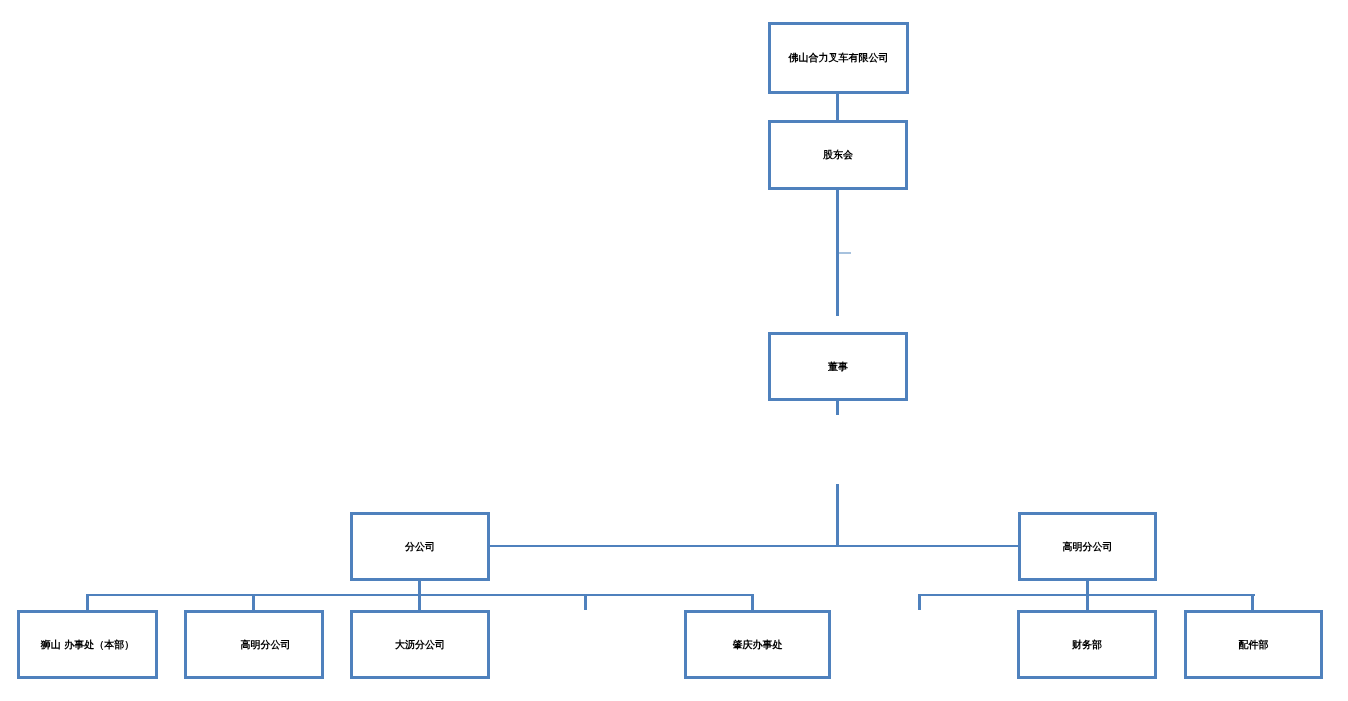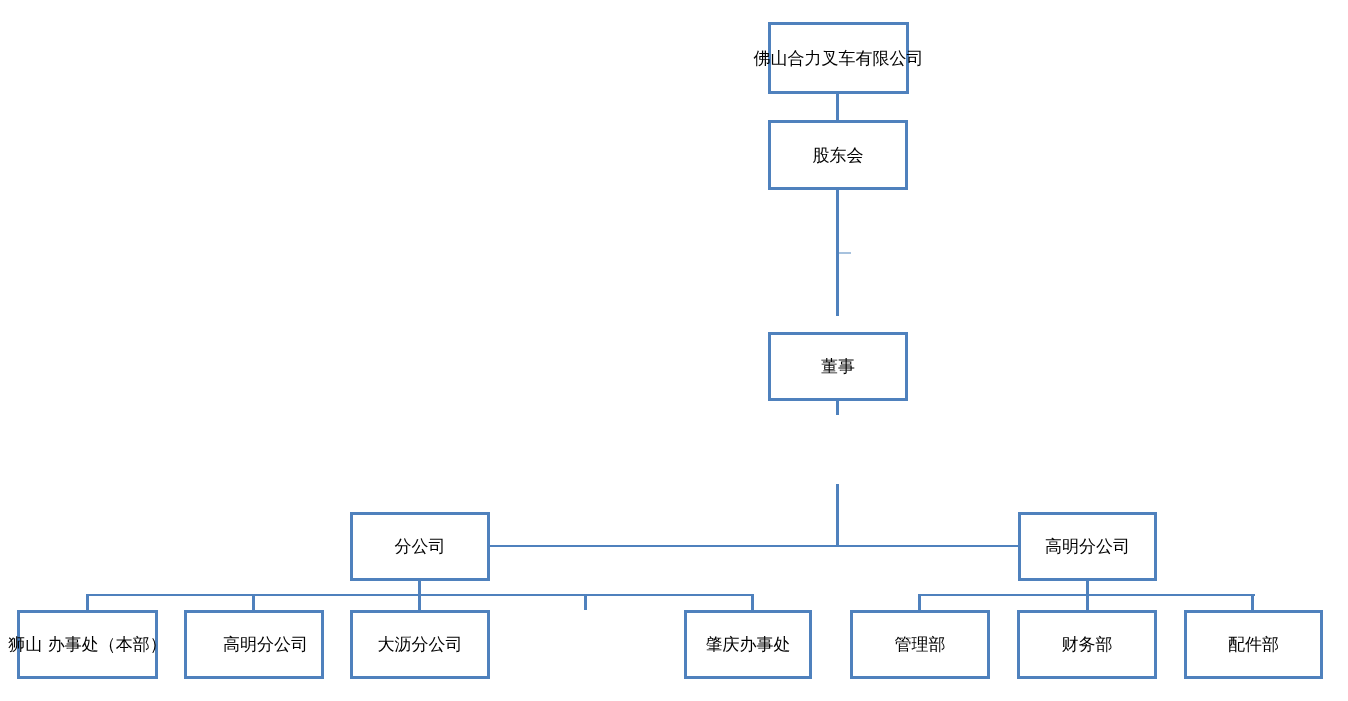--- a/index.html
+++ b/index.html
@@ -19,22 +19,22 @@
     overflow: hidden;
   }
   .node {
     position: absolute;
     background: var(--bg);
     border: 3px solid var(--accent);
     display: flex;
     align-items: center;
     justify-content: center;
     text-align: center;
-    font-size: 17px;
-    font-weight: normal;
+    font-size: 10px;
+    font-weight: bold;
     color: var(--text);
     white-space: nowrap;
     line-height: 1.2;
     z-index: 2;
   }
   .conn {
     position: absolute;
     background: var(--accent);
     z-index: 1;
   }
@@ -45,21 +45,21 @@
   #n-shareholders { left: 768px;  top: 120px; width: 140px; height: 70px; }
   #n-supervisor   { left: 850px;  top: 218px; width: 140px; height: 70px; }
   #n-director     { left: 768px;  top: 332px; width: 140px; height: 69px; }
   #n-management   { left: 768px;  top: 415px; width: 140px; height: 69px; }
   #n-branches     { left: 350px;  top: 512px; width: 140px; height: 69px; }
   #n-functional   { left: 1018px; top: 512px; width: 139px; height: 69px; }
   #n-shishan      { left: 17px;   top: 610px; width: 141px; height: 69px; }
   #n-gaoming      { left: 184px;  top: 610px; width: 140px; height: 69px; padding-left: 23px; }
   #n-dali         { left: 350px;  top: 610px; width: 140px; height: 69px; }
   #n-shunde       { left: 517px;  top: 610px; width: 139px; height: 69px; }
-  #n-zhaoqing     { left: 684px;  top: 610px; width: 128px; height: 69px; }
+  #n-zhaoqing     { left: 684px;  top: 610px; width: 147px; height: 69px; }
   #n-admin        { left: 850px;  top: 610px; width: 140px; height: 69px; }
   #n-finance      { left: 1017px; top: 610px; width: 140px; height: 69px; }
   #n-parts        { left: 1184px; top: 610px; width: 139px; height: 69px; }
 
   
   #c-company-shareholders { left: 836px; top: 94px;  width: 3px;   height: 26px; }
   #c-shareholders-director{ left: 836px; top: 190px; width: 3px;   height: 126px; }
   #c-supervisor-stub      { left: 839px; top: 252px; width: 12px;  height: 2px; }
   #c-director-management  { left: 836px; top: 385px; width: 3px;   height: 30px; }
   #c-management-down      { left: 836px; top: 484px; width: 3px;   height: 62px; }
@@ -103,17 +103,16 @@
 
   <div class="node" id="n-company">佛山合力叉车有限公司</div>
   <div class="node" id="n-shareholders">股东会</div>
   <div class="node" id="n-director">董事</div>
   <div class="node" id="n-branches">分公司</div>
   <div class="node" id="n-functional">高明分公司</div>
   <div class="node" id="n-shishan">狮山 办事处（本部）</div>
   <div class="node" id="n-gaoming">高明分公司</div>
   <div class="node" id="n-dali">大沥分公司</div>
   <div class="node" id="n-zhaoqing">肇庆办事处</div>
-  <div class="node" id="n-admin">管理部</div>
   <div class="node" id="n-finance">财务部</div>
   <div class="node" id="n-parts">配件部</div>
 
 </div>
 
 </body></html>

